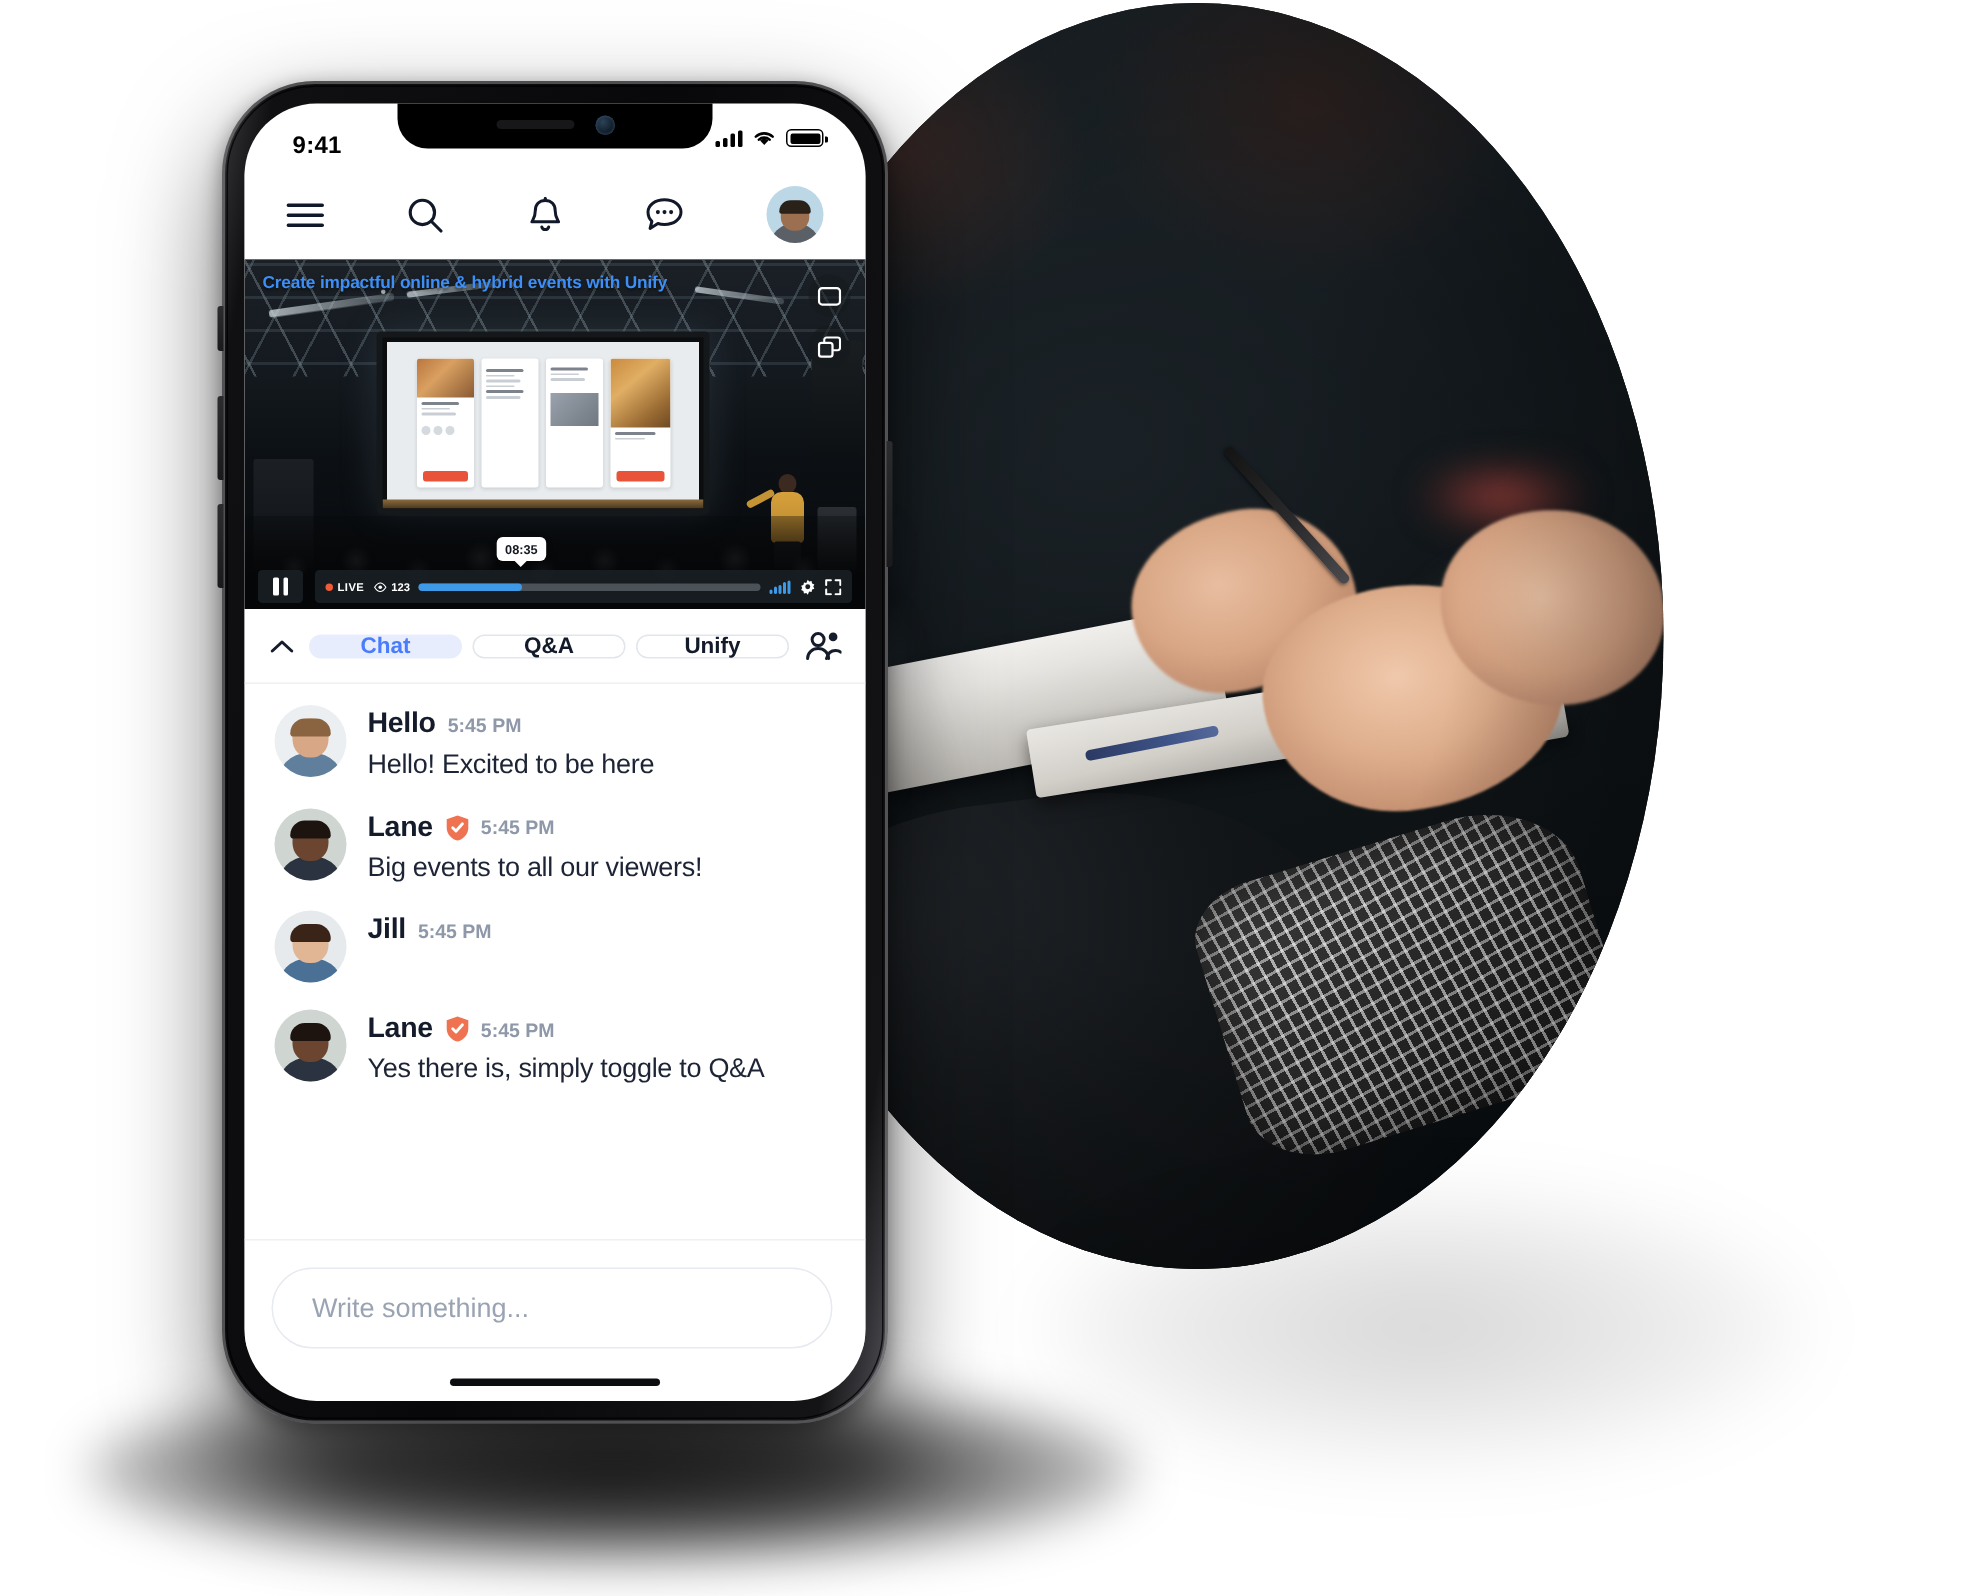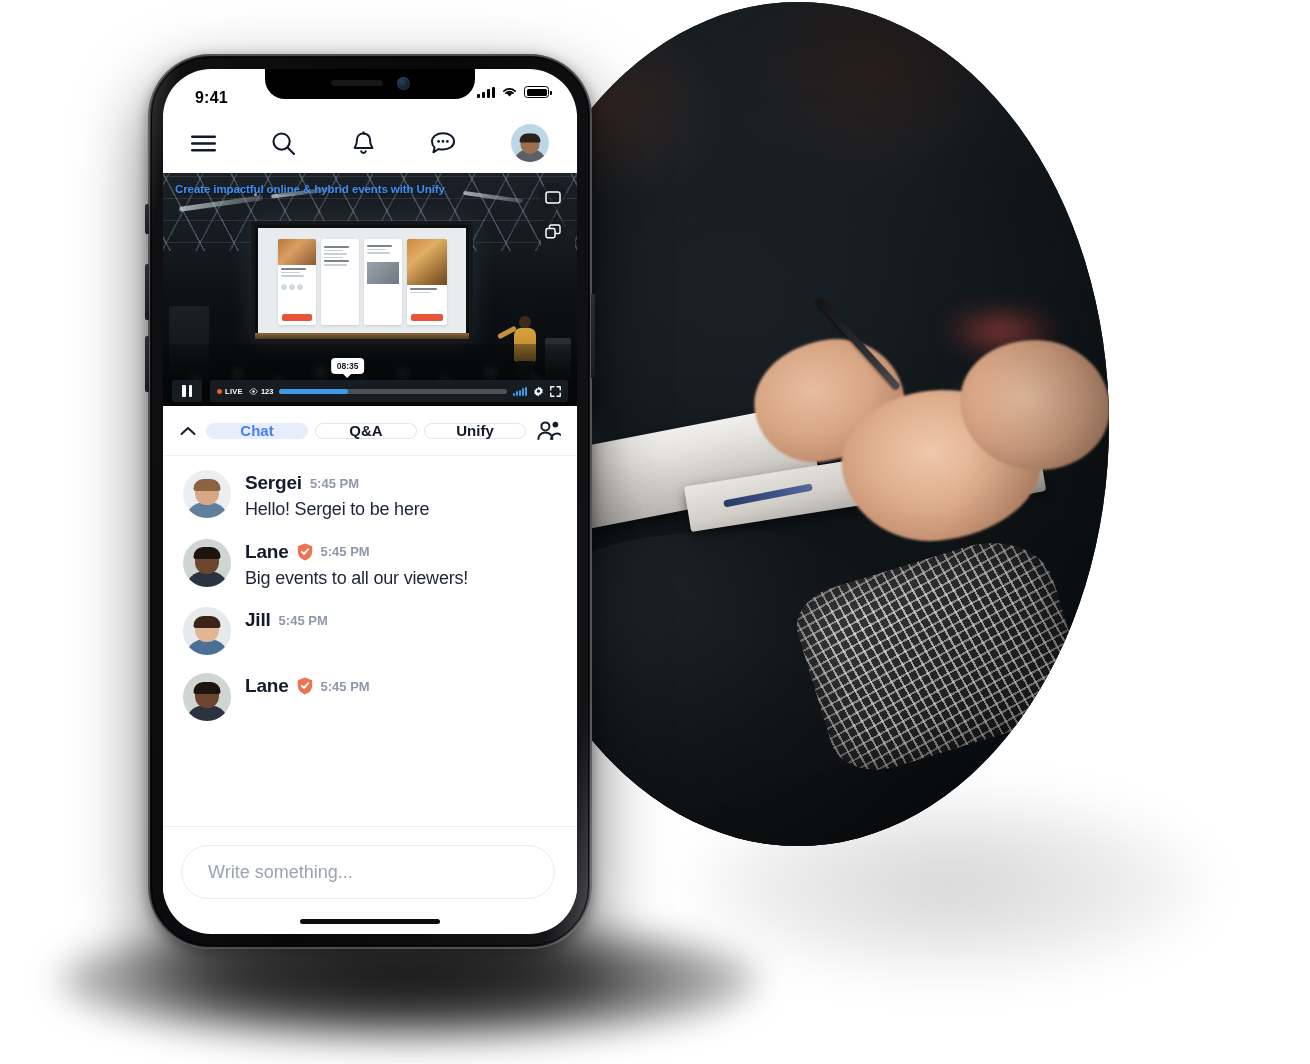--- a/index.html
+++ b/index.html
@@ -988,24 +988,24 @@
       <div class="chat">
 
         <div class="msg">
           <div class="msg-avatar" id="av0" style="background: rgb(236, 239, 242);">
             <div class="ma-body" id="avb0" style="background: rgb(95, 127, 156);"></div>
             <div class="ma-face" id="avf0" style="background: rgb(216, 168, 134);"></div>
             <div class="ma-hair" id="avh0" style="background: rgb(138, 100, 64);"></div>
           </div>
           <div class="msg-body">
             <div class="msg-head">
-              <span class="msg-name">Sergei</span>
+              <span class="msg-name">Hello</span>
               <span class="msg-time">5:45 PM</span>
             </div>
-            <div class="msg-text">Hello! Sergei to be here</div>
+            <div class="msg-text">Hello! Excited to be here</div>
           </div>
         </div>
 
         <div class="msg">
           <div class="msg-avatar" id="av1" style="background: rgb(207, 214, 210);">
             <div class="ma-body" id="avb1" style="background: rgb(44, 51, 64);"></div>
             <div class="ma-face" id="avf1" style="background: rgb(107, 69, 48);"></div>
             <div class="ma-hair" id="avh1" style="background: rgb(29, 20, 16);"></div>
           </div>
           <div class="msg-body">
@@ -1043,20 +1043,21 @@
           </div>
           <div class="msg-body">
             <div class="msg-head">
               <span class="msg-name">Lane</span>
               <svg class="shield" viewBox="0 0 16 18">
                 <path d="M8 0.6 L15.2 3.2 V8.6 C15.2 13.1 12 16.3 8 17.4 C4 16.3 0.8 13.1 0.8 8.6 V3.2 Z" fill="#ef7350"></path>
                 <path d="M4.8 8.8 L7 11 L11.3 6.2" stroke="#fff" stroke-width="1.9" fill="none" stroke-linecap="round" stroke-linejoin="round"></path>
               </svg>
               <span class="msg-time">5:45 PM</span>
             </div>
+            <div class="msg-text">Yes there is, simply toggle to Q&amp;A</div>
           </div>
         </div>
 
       </div>
 
       <div class="composer">
         <input class="composer-input" type="text" placeholder="Write something..." style="">
       </div>
 
       <div class="home-ind"></div>

